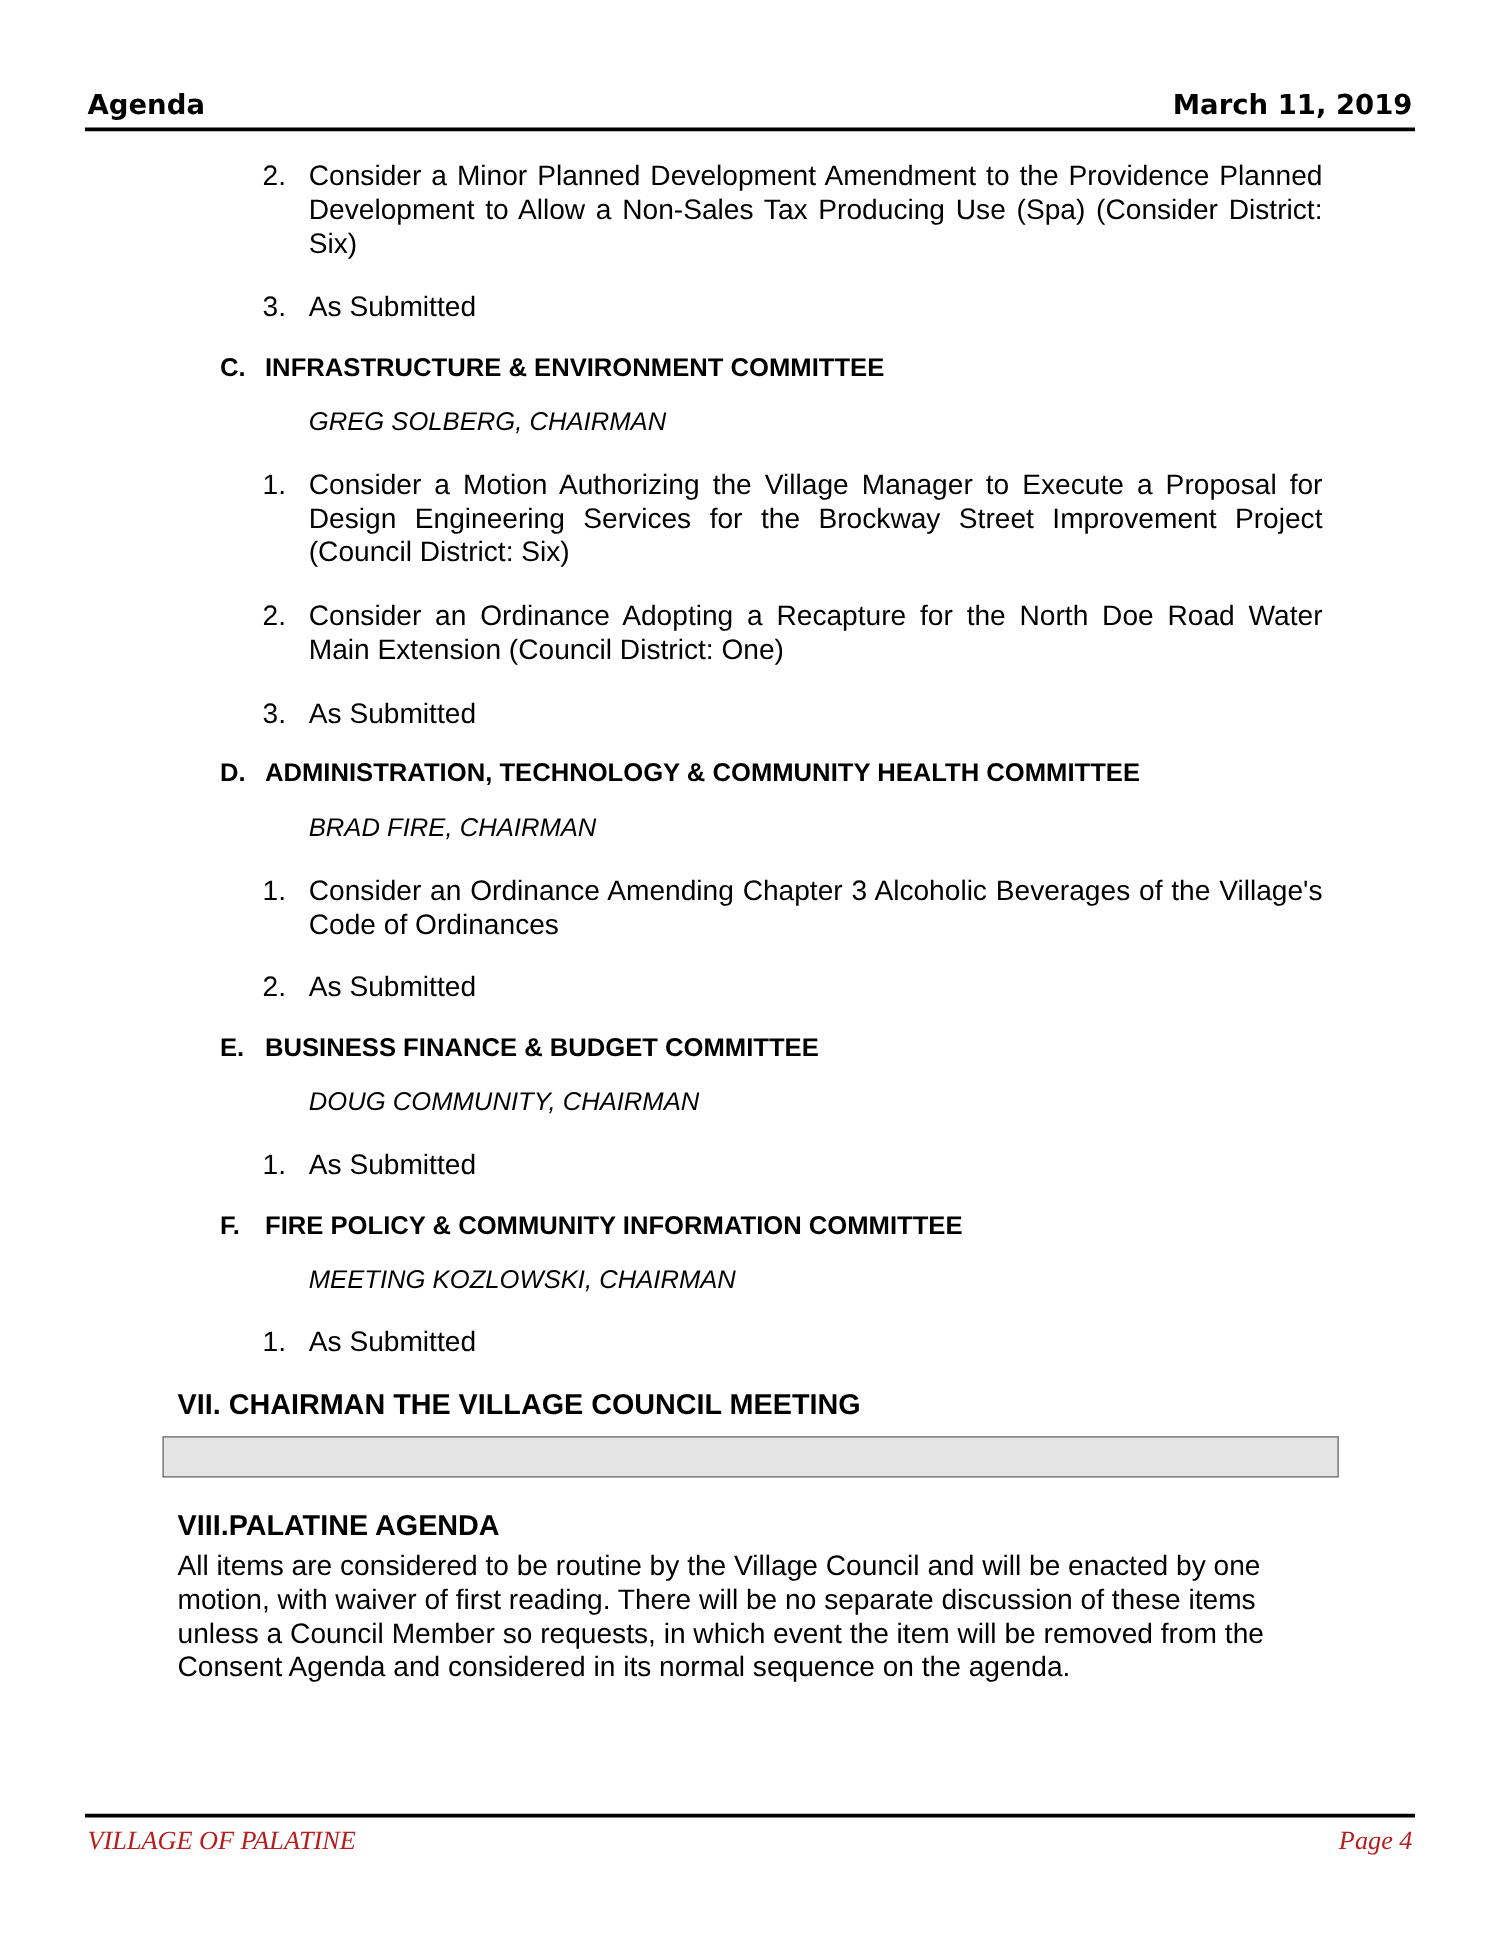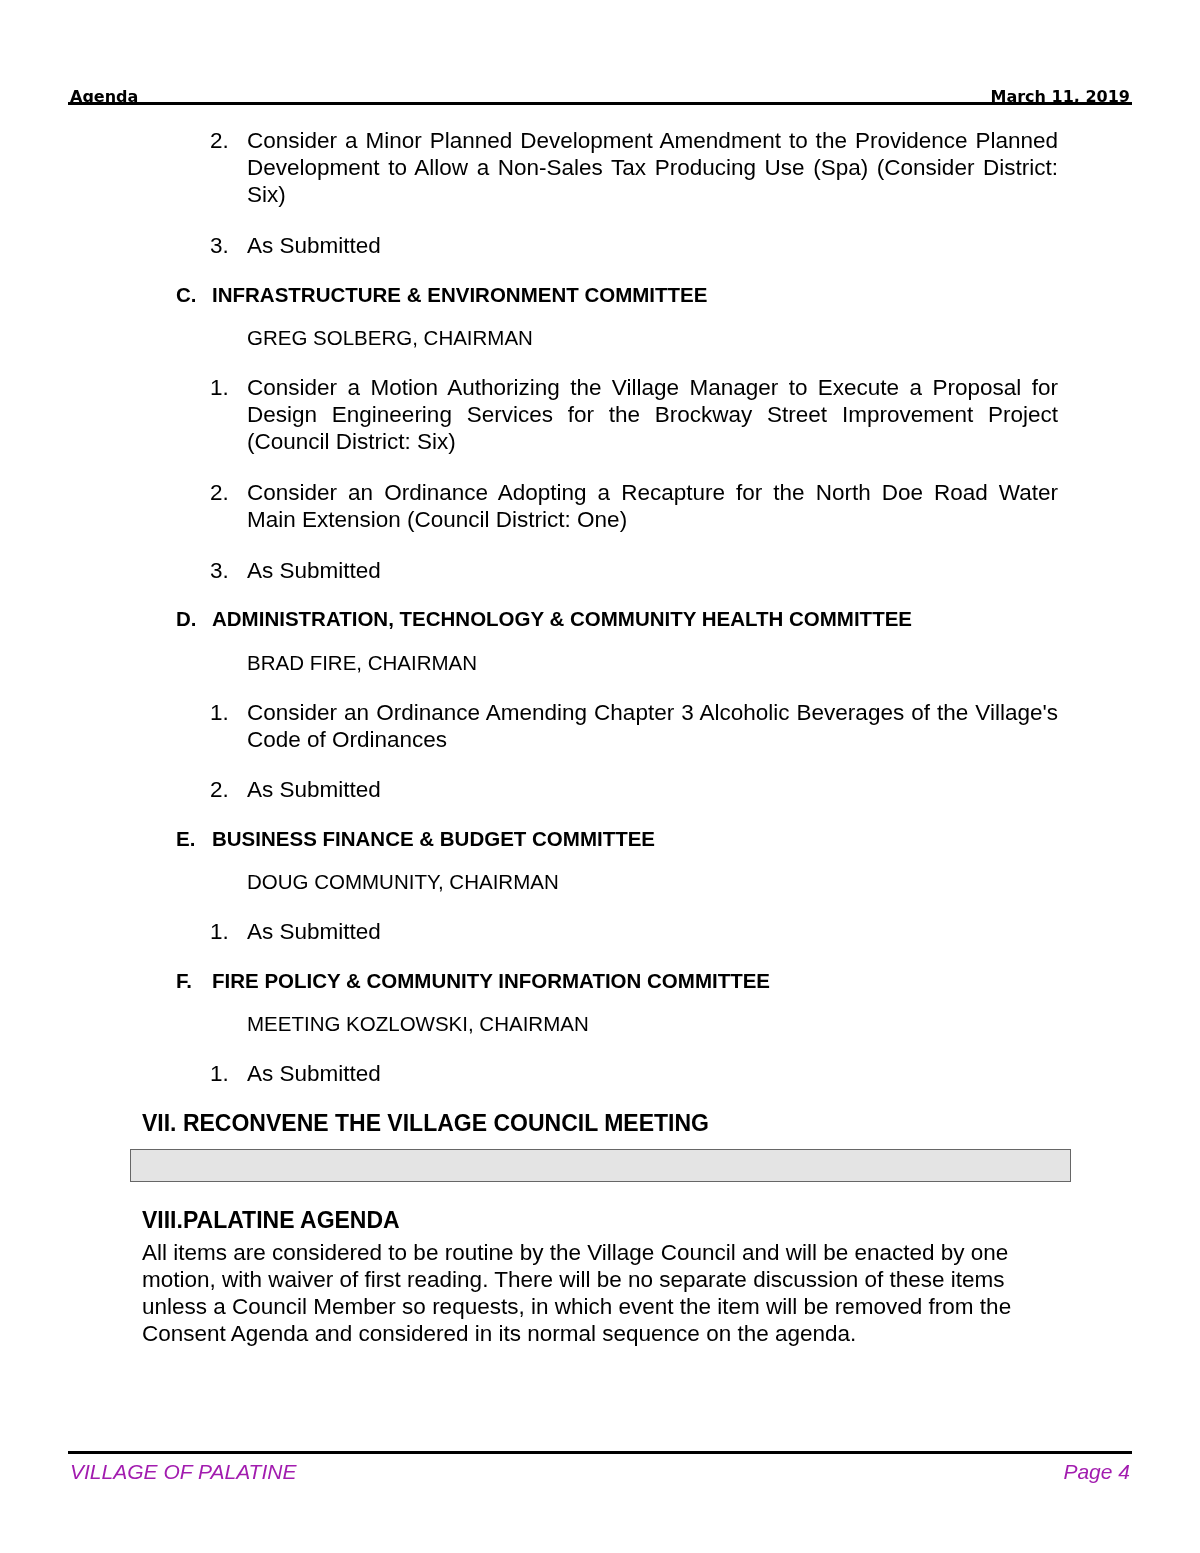--- a/index.html
+++ b/index.html
@@ -1,37 +1,37 @@
 <!DOCTYPE html>
 <html><head>
 <meta charset="utf-8">
 <style>
   html, body { margin: 0; padding: 0; background: #ffffff; }
   body { width: 1200px; height: 1553px; position: relative; overflow: hidden;
          font-family: "Liberation Sans", sans-serif; color: #000; }
   .header { position: absolute; left: 68px; top: 70px; width: 1064px; height: 32px;
             border-bottom: 3px solid #000; }
   .header span { position: absolute; top: 2px; font-family: "DejaVu Sans", sans-serif;
-                 font-weight: bold; font-size: 16px; margin-top: 15px; }
+                 font-weight: bold; font-size: 22px; }
   .header .left { left: 2px; }
   .header .right { right: 2px; }
   .footer { position: absolute; left: 68px; top: 1451px; width: 1064px;
             border-top: 3px solid #000; }
-  .footer span { position: absolute; top: 6px; font-family: Liberation Sans, sans-serif;
-                 font-style: italic; font-size: 21px; color: #a21caf; }
+  .footer span { position: absolute; top: 6px; font-family: Liberation Serif, serif;
+                 font-style: italic; font-size: 21px; color: #b91c1c; }
   .footer .left { left: 2px; }
   .footer .right { right: 2px; }
 
   .item { position: absolute; left: 210px; width: 848px; font-size: 22.5px; line-height: 27px; }
   .item .num { position: absolute; left: 0; top: 0; }
   .item .txt { display: block; margin-left: 37px; text-align: justify; text-align-last: left; }
   .sec { position: absolute; left: 176px; font-size: 20.5px; font-weight: bold; }
   .sec .letter { position: absolute; left: 0; }
   .sec .stitle { position: absolute; left: 36px; white-space: nowrap; }
-  .chair { position: absolute; left: 247px; font-size: 20.5px; }
+  .chair { position: absolute; left: 247px; font-size: 20.5px; font-style: italic; }
   .major { position: absolute; left: 142px; font-size: 23px; font-weight: bold; white-space: nowrap; }
   .graybox { position: absolute; left: 130px; top: 1149px; width: 939px; height: 31px;
              background: #e4e4e4; border: 1.5px solid #666; }
   .para { position: absolute; left: 142px; top: 1239px; width: 920px; font-size: 22.5px; line-height: 27px; }
 </style>
 </head>
 <body>
 
 <div class="header">
   <span class="left">Agenda</span>
@@ -92,21 +92,21 @@
 <div class="sec" style="top:969px">
   <span class="letter">F.</span>
   <span class="stitle">FIRE POLICY &amp; COMMUNITY INFORMATION COMMITTEE</span>
 </div>
 <div class="chair" style="top:1012px">MEETING KOZLOWSKI, CHAIRMAN</div>
 <div class="item" style="top:1060px">
   <span class="num">1.</span>
   <span class="txt">As Submitted</span>
 </div>
 
-<div class="major" style="top:1110px">VII. RECONVENE THE VILLAGE COUNCIL MEETING</div>
+<div class="major" style="top:1110px">VII. CHAIRMAN THE VILLAGE COUNCIL MEETING</div>
 <div class="graybox"></div>
 
 <div class="major" style="top:1207px">VIII.PALATINE AGENDA</div>
 <div class="para">All items are considered to be routine by the Village Council and will be enacted by one motion, with waiver of first reading.  There will be no separate discussion of these items unless a Council Member so requests, in which event the item will be removed from the Consent Agenda and considered in its normal sequence on the agenda.</div>
 
 <div class="footer">
   <span class="left">VILLAGE OF PALATINE</span>
   <span class="right">Page 4</span>
 </div>
 

